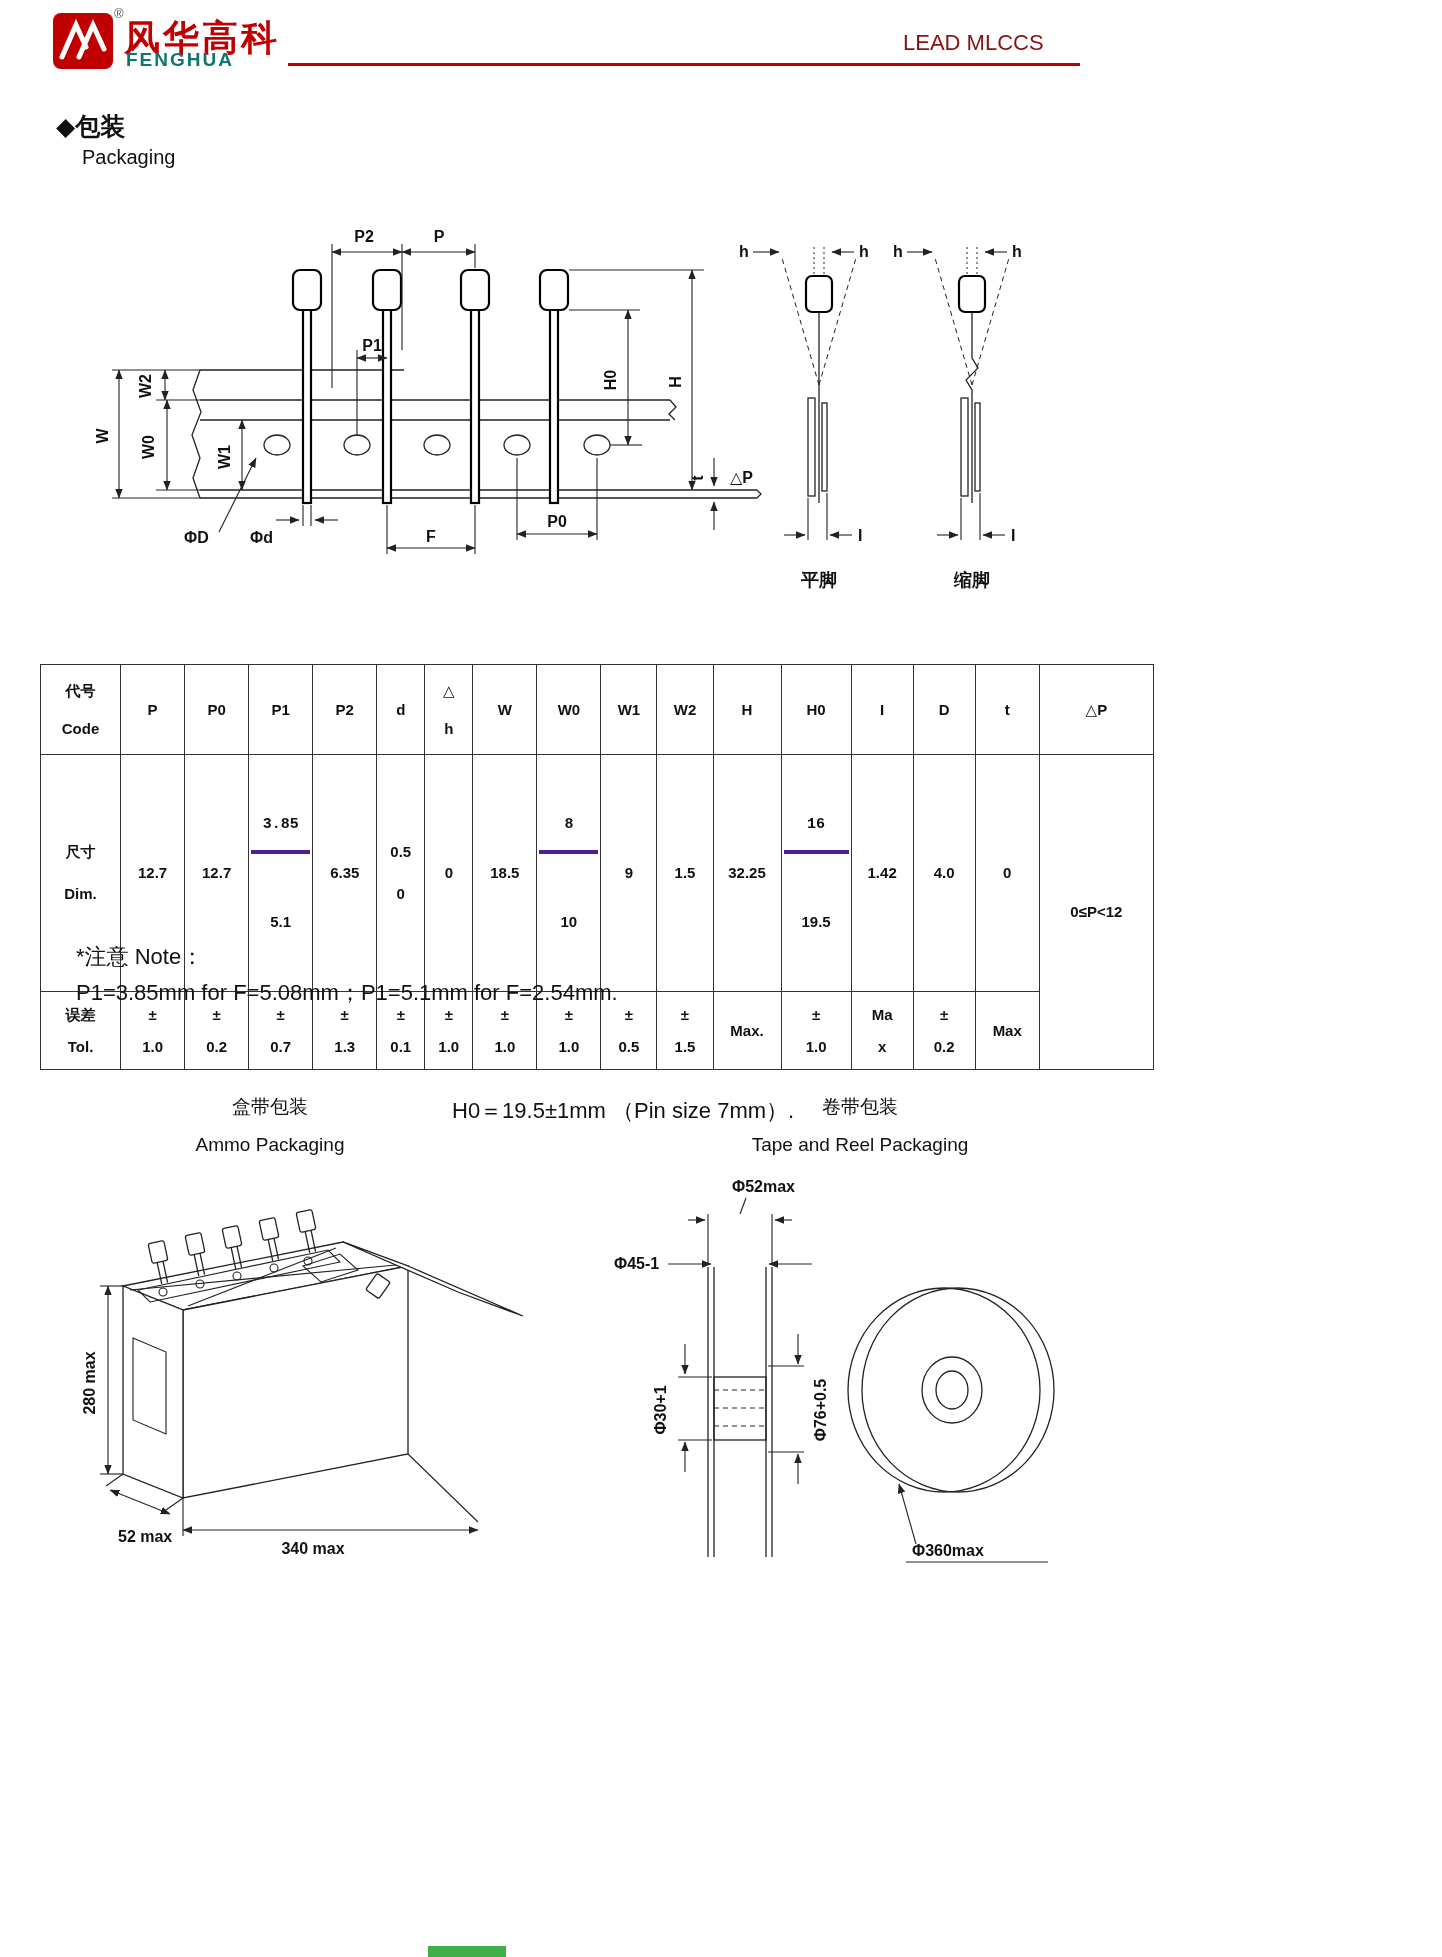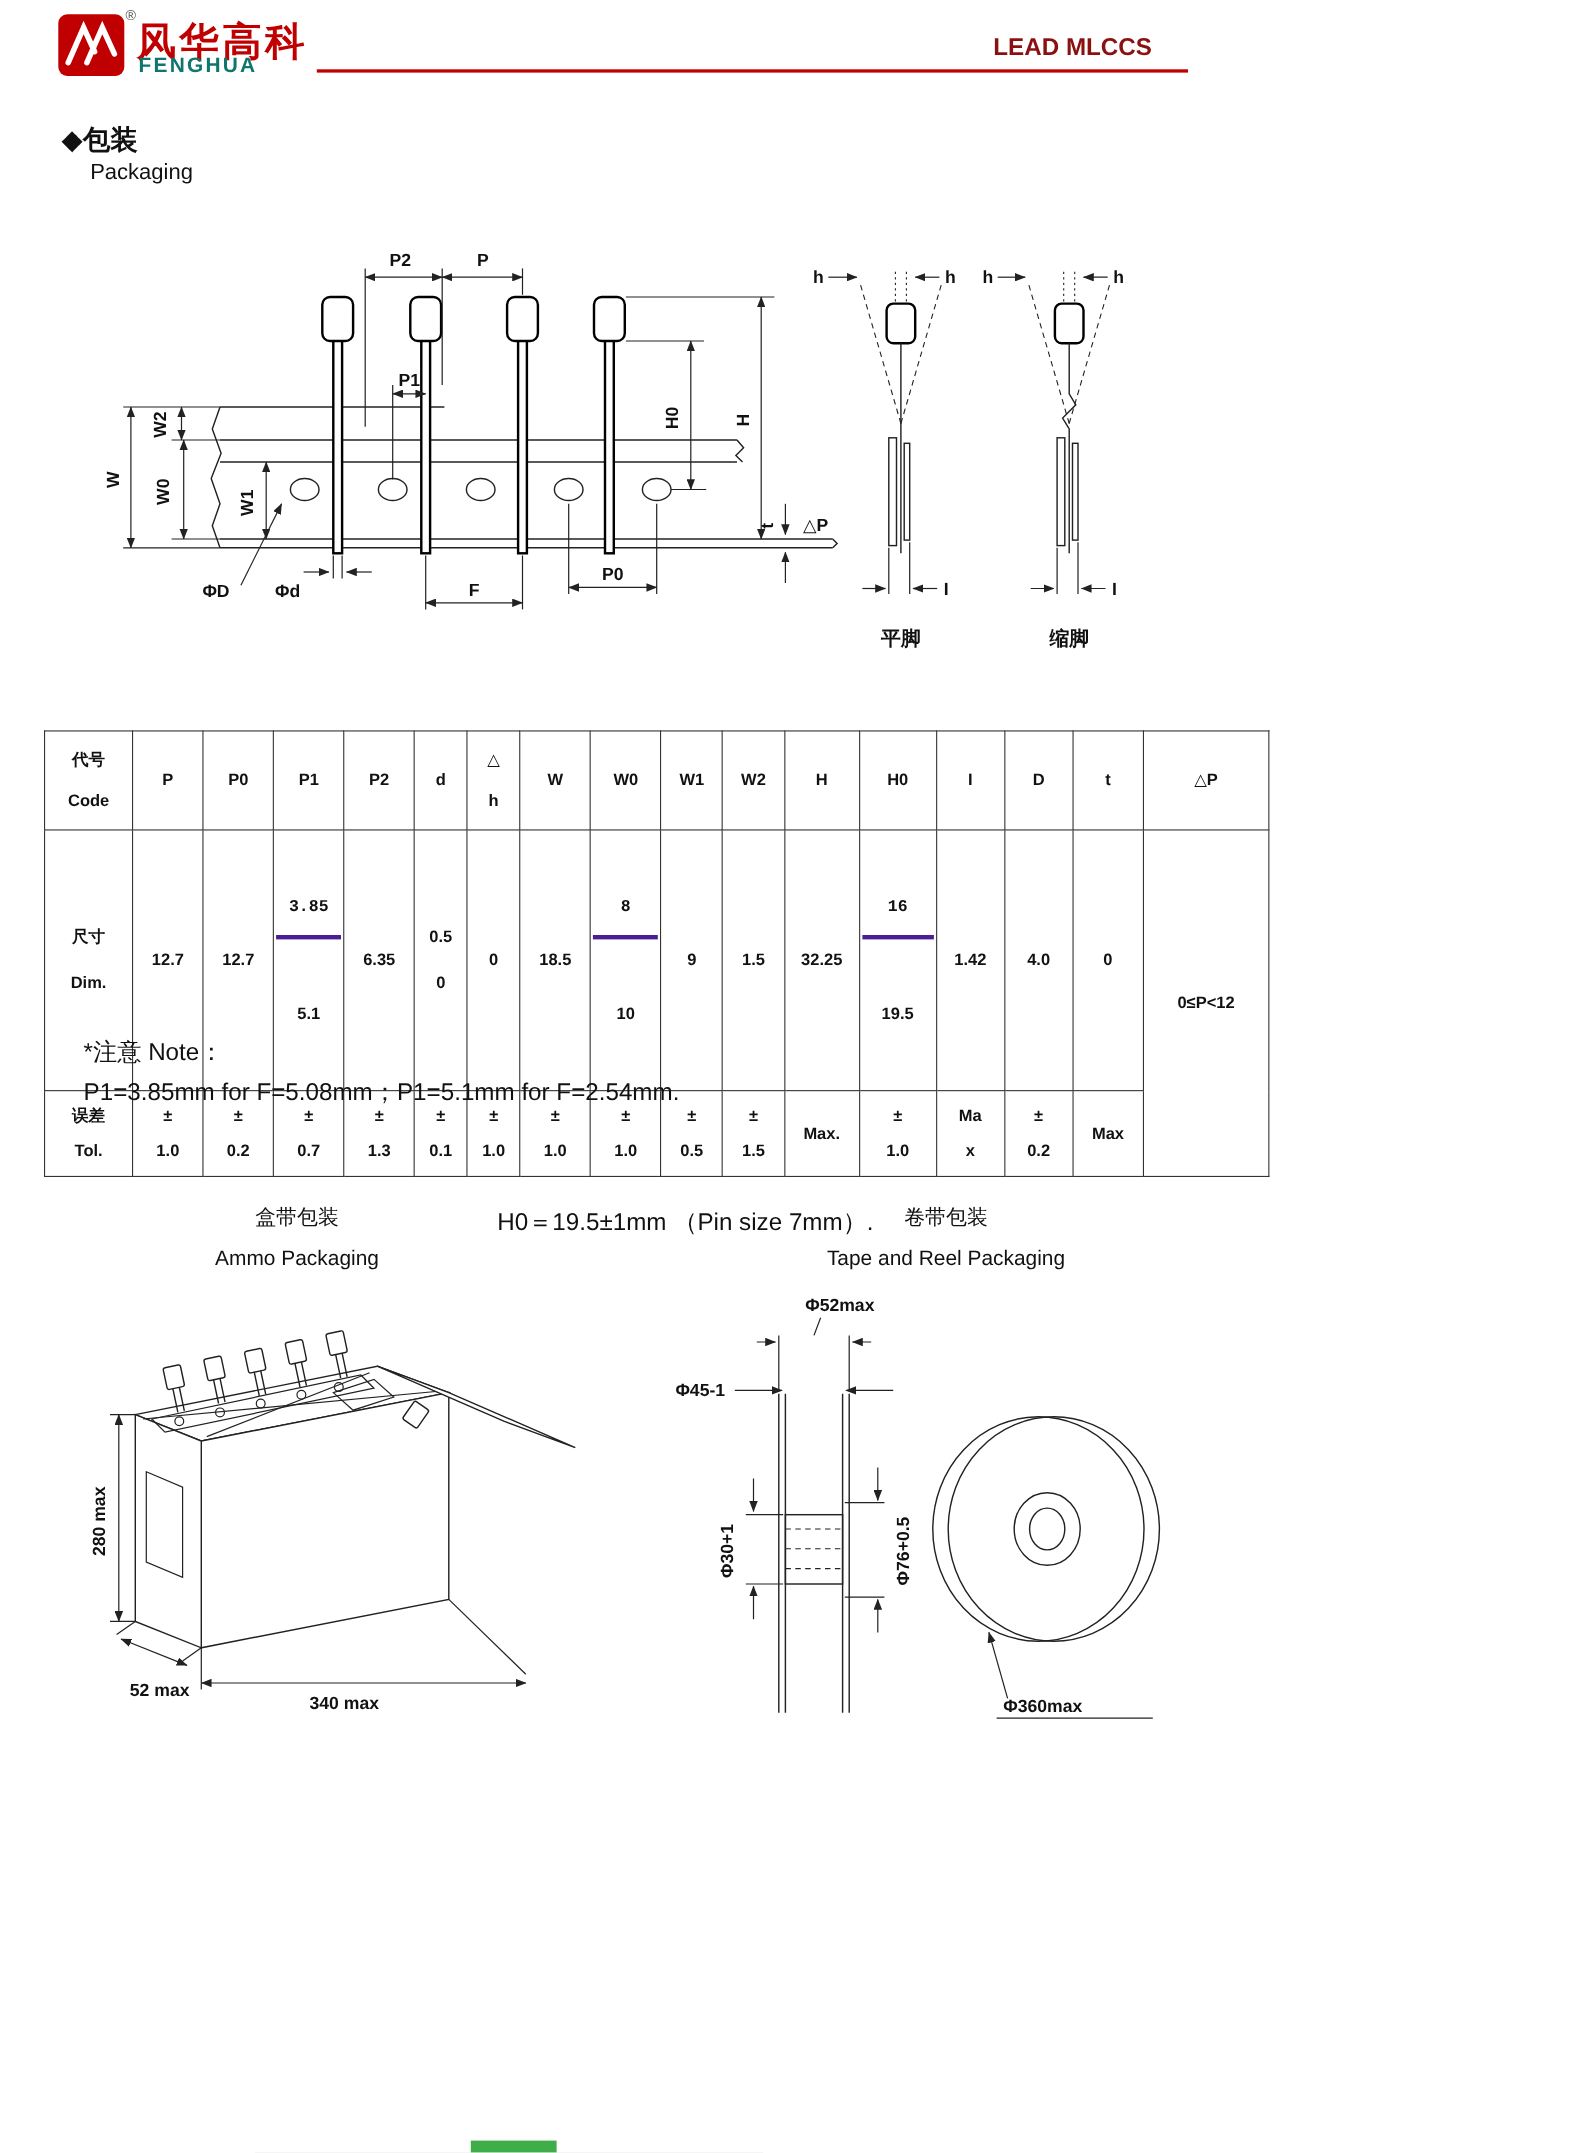--- a/index.html
+++ b/index.html
@@ -4,21 +4,21 @@
 <style>
   html,body{margin:0;padding:0;background:#e8e8e8;}
   .page{position:relative;width:1442px;height:1957px;background:#ffffff;margin:0 auto;
         font-family:"Liberation Sans","DejaVu Sans",sans-serif;color:#111;overflow:hidden;}
   .abs{position:absolute;}
 
   
   .logo-cn{left:124px;top:14px;font-size:36px;font-weight:bold;letter-spacing:3px;color:#c00000;}
   .logo-en{left:126px;top:49px;font-size:19px;font-weight:bold;letter-spacing:2px;color:#c00000;}
   .reg{left:114px;top:6px;font-size:13px;color:#555;}
-  .doc-title{left:903px;top:30px;font-size:22px;font-weight:bold;color:#8a1111;}
+  .doc-title{left:903px;top:30px;font-size:22px;font-weight:normal;color:#8a1111;}
   .rule{left:288px;top:63px;width:792px;height:3px;background:#c00000;}
 
   
   .sec-cn{left:56px;top:110px;font-size:25px;font-weight:600;}
   .sec-en{left:82px;top:146px;font-size:20px;}
 
   
   .tblwrap{left:40px;top:664px;}
   table.tbl{border-collapse:collapse;table-layout:fixed;width:1114px;}
   table.tbl td{border:1px solid #333;text-align:center;vertical-align:middle;

